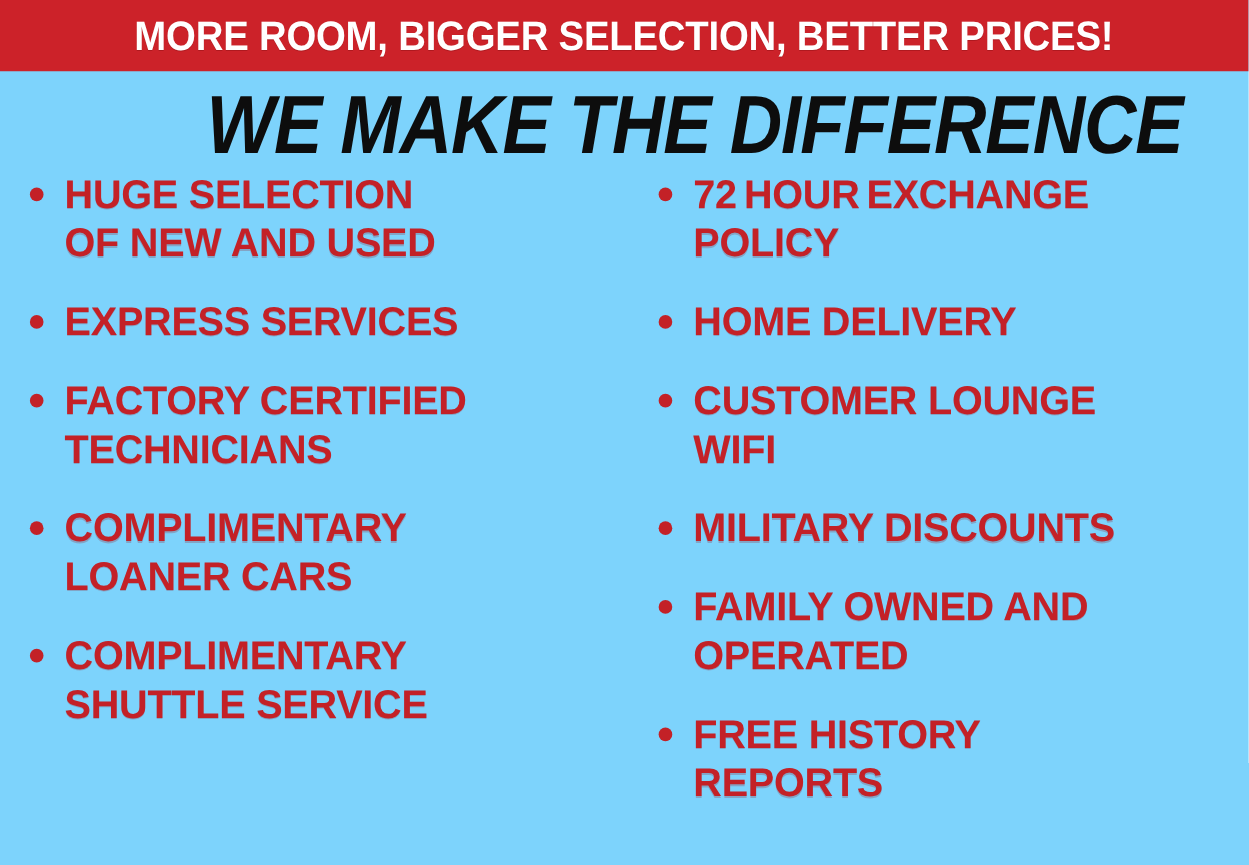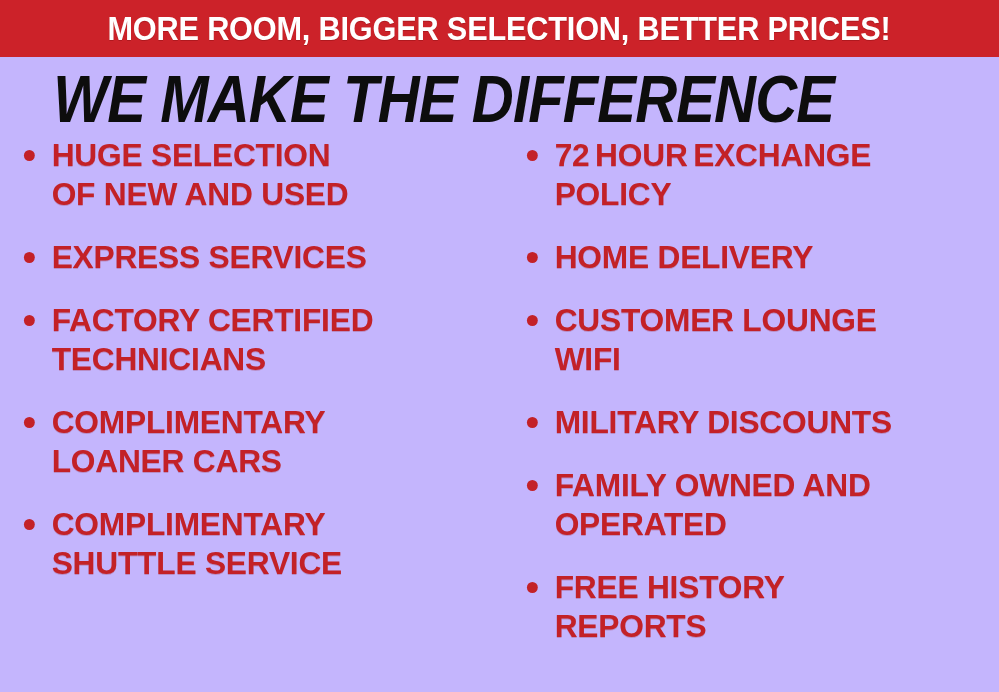--- a/index.html
+++ b/index.html
@@ -8,21 +8,21 @@
     background: #ffffff;
   }
   body {
     font-family: "Liberation Sans", sans-serif;
   }
   #banner-root {
     position: relative;
     width: 999px;
     height: 692px;
     overflow: hidden;
-    background: #c4b5fd;
+    background: #7dd3fc;
   }
 
   
   .top-strip {
     position: absolute;
     left: 0;
     top: 0;
     width: 999px;
     height: 57px;
     background: #cc2229;
@@ -42,21 +42,21 @@
     white-space: nowrap;
     text-shadow: 0 1px 0 rgba(120,10,15,0.35);
   }
 
   
   .headline {
     position: absolute;
     left: 0;
     top: 66px;
     width: 999px;
-    text-align: left;
+    text-align: right;
   }
   .headline-text {
     display: inline-block;
     color: #0d0d0d;
     font-family: "Liberation Sans", sans-serif;
     font-weight: bold;
     font-style: italic;
     font-size: 66px;
     line-height: 1.02;
     letter-spacing: -1px;

